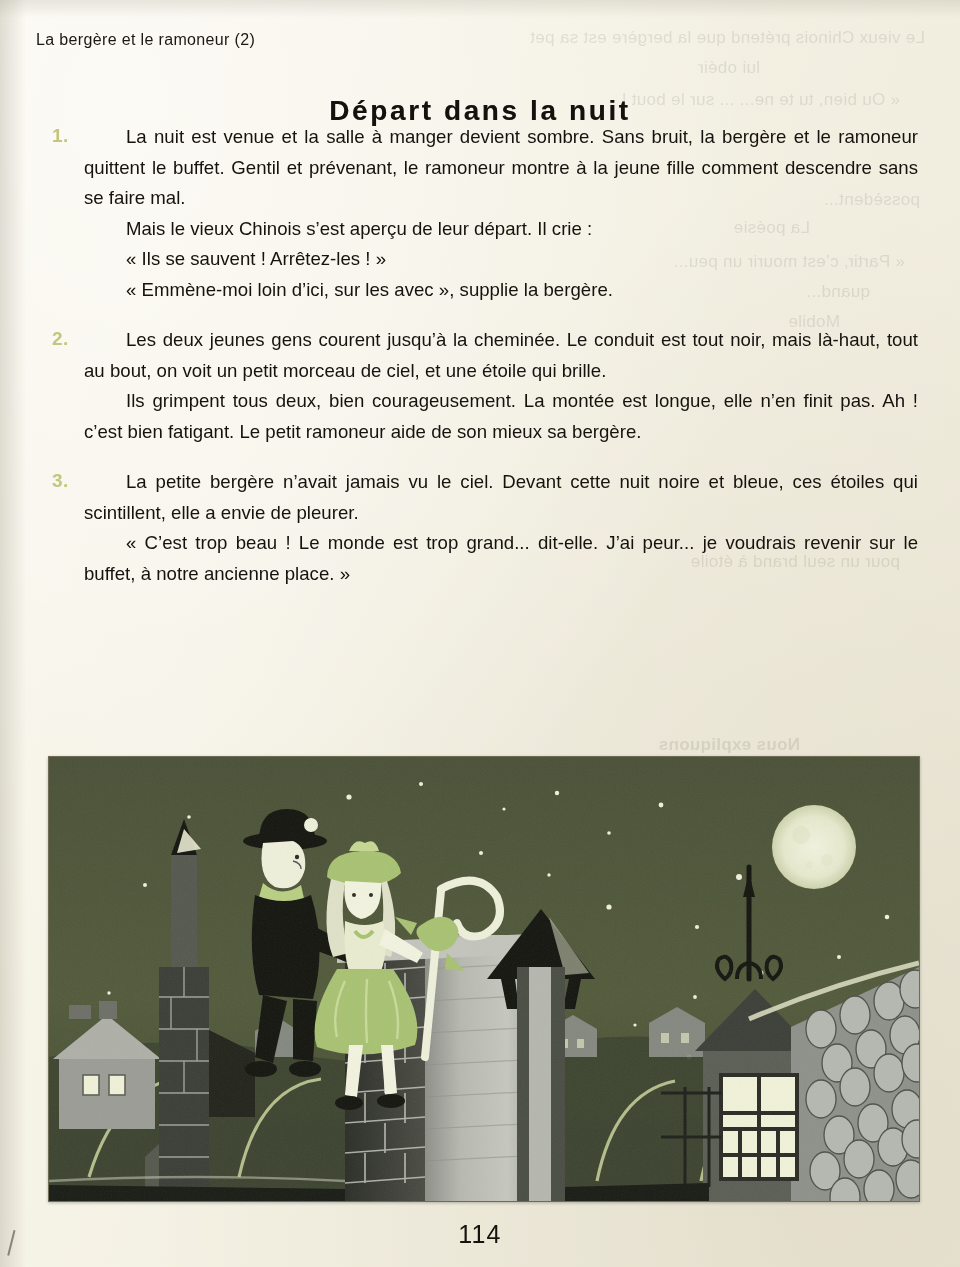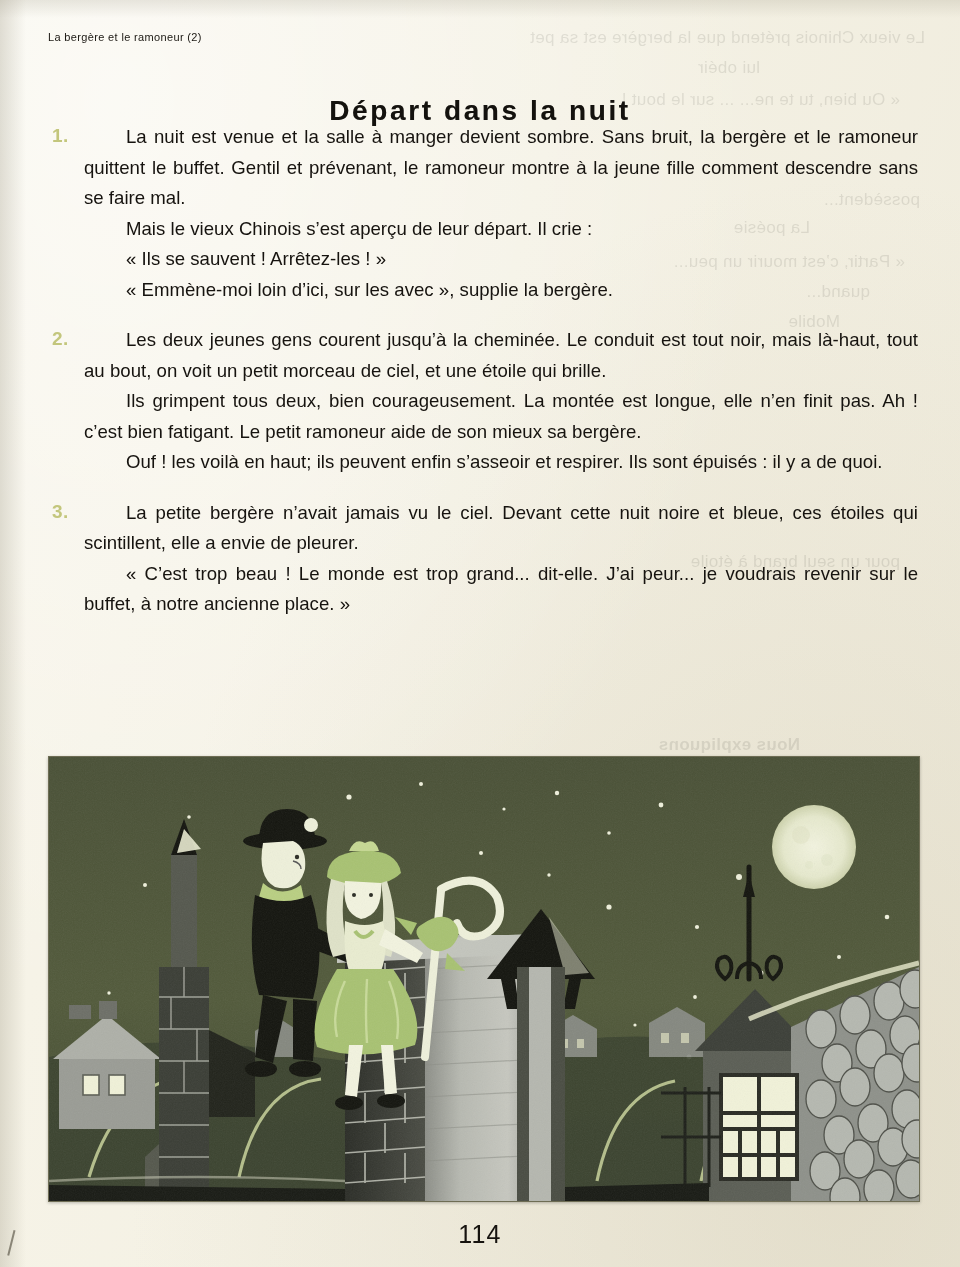--- a/index.html
+++ b/index.html
@@ -46,22 +46,22 @@
     color:#2a2a22;
     pointer-events:none;
     font-family:"Liberation Sans", sans-serif;
     filter:blur(.35px);
   }
   .ghost-line{position:absolute;white-space:nowrap;font-size:17px;letter-spacing:.3px;}
   .ghost-bold{font-weight:bold;}
 
   
   .running-head{
-    position:absolute;left:48px;top:31px;
-    font-size:11px;letter-spacing:.35px;
+    position:absolute;left:36px;top:31px;
+    font-size:16px;letter-spacing:.35px;
     color:#1b1813;
   }
 
   
   .page-title{
     position:absolute;left:0;top:76px;width:960px;
     text-align:center;
     font-size:28px;font-weight:bold;
     letter-spacing:2.6px;
     color:#14120e;
@@ -146,21 +146,20 @@
     <p class="para indent">Mais le vieux Chinois s’est aperçu de leur départ. Il crie :</p>
     <p class="para indent">« Ils se sauvent ! Arrêtez-les ! »</p>
     <p class="para indent">« Emmène-moi loin d’ici, sur les avec », supplie la bergère.</p>
   </div>
   <div class="sec-gap"></div>
 
   <div class="section">
     <div class="section-number">2.</div>
     <p class="para indent">Les deux jeunes gens courent jusqu’à la cheminée. Le conduit est tout noir, mais là-haut, tout au bout, on voit un petit morceau de ciel, et une étoile qui brille.</p>
     <p class="para indent">Ils grimpent tous deux, bien courageusement. La montée est longue, elle n’en finit pas. Ah ! c’est bien fatigant. Le petit ramoneur aide de son mieux sa bergère.</p>
-    <p class="para indent">Ouf ! les voilà en haut; ils peuvent enfin s’asseoir et respirer. Ils sont épuisés : il y a de quoi.</p>
   </div>
   <div class="sec-gap"></div>
 
   <div class="section">
     <div class="section-number">3.</div>
     <p class="para indent">La petite bergère n’avait jamais vu le ciel. Devant cette nuit noire et bleue, ces étoiles qui scintillent, elle a envie de pleurer.</p>
     <p class="para indent">« C’est trop beau ! Le monde est trop grand... dit-elle. J’ai peur... je voudrais revenir sur le buffet, à notre ancienne place. »</p>
   </div>
 
 </div>

